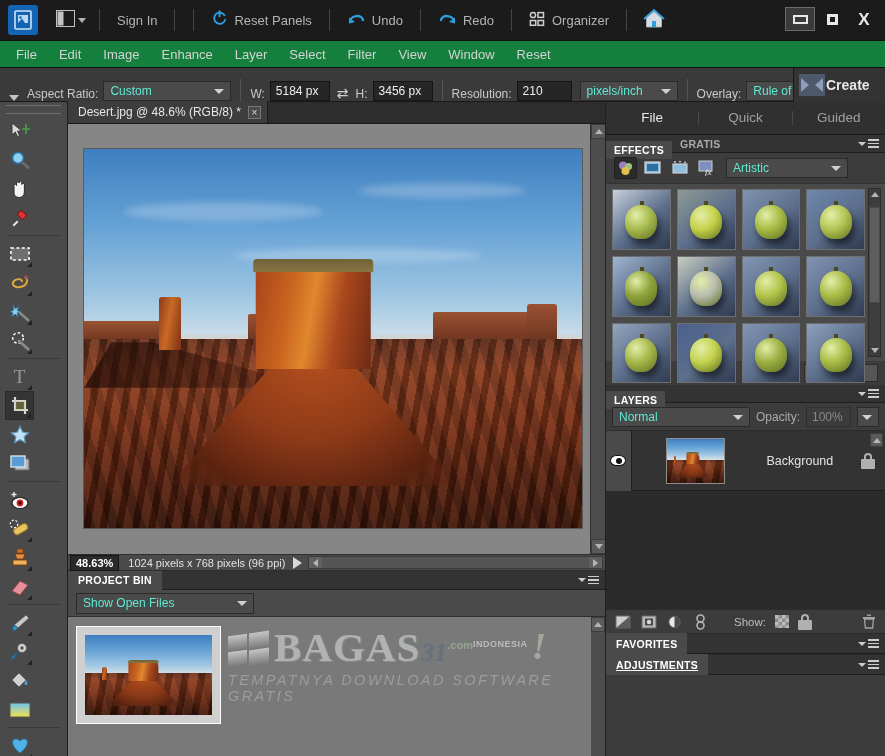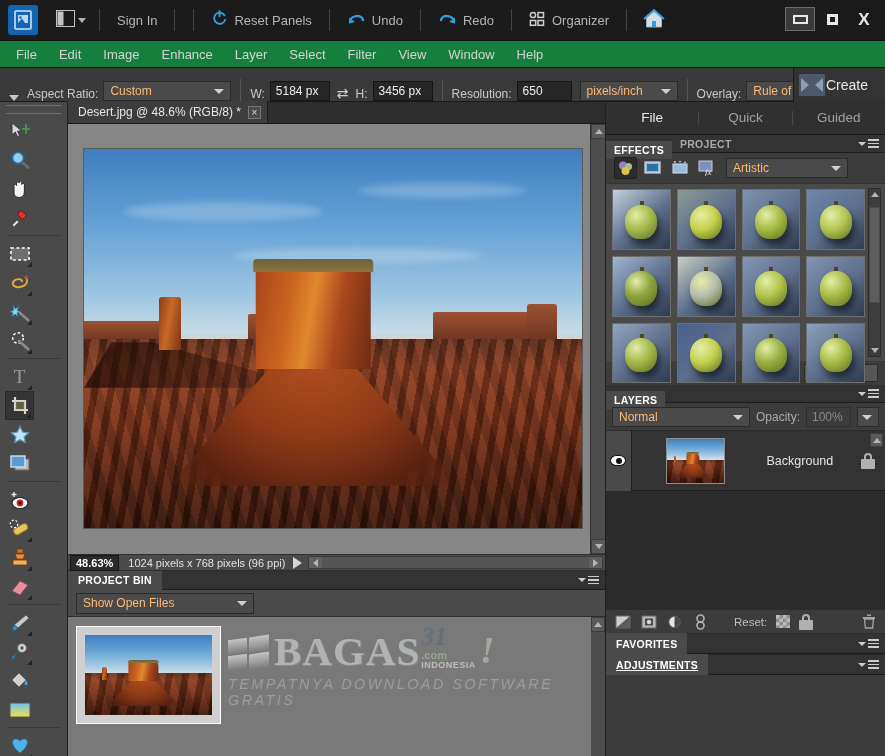--- a/index.html
+++ b/index.html
@@ -70,37 +70,37 @@
   .opt-caret {
     width: 0; height: 0; border-left: 5px solid transparent;
     border-right: 5px solid transparent; border-top: 6px solid #c5c5c5;
     margin: 0 8px 0 9px;
   }
   .opt-label { color: #c9c9c9; font-size: 12px; margin-right: 5px; white-space: nowrap; }
   .opt-sep { width: 1px; height: 22px; background: #555; margin: 0 9px; }
   .combo {
     position: relative; background: #4a4a4a; border: 1px solid #2a2a2a;
     height: 20px; display: flex; align-items: center;
-    color: #fdba74; font-size: 12px; padding: 0 20px 0 6px; white-space: nowrap;
+    color: #5eead4; font-size: 12px; padding: 0 20px 0 6px; white-space: nowrap;
   }
   .combo .cb-arrow {
     position: absolute; right: 6px; top: 50%; margin-top: -2px;
     width: 0; height: 0; border-left: 5px solid transparent;
     border-right: 5px solid transparent; border-top: 5px solid #d0d0d0;
   }
   .txtfield {
     background: #262626; border: 1px solid #151515; height: 20px;
     display: flex; align-items: center; color: #eee; font-size: 12px;
     padding: 0 5px; white-space: nowrap;
   }
   .swap-icon { color: #cfcfcf; font-size: 14px; margin: 0 7px; }
   .create-btn {
     position: absolute; right: 0; top: 0; height: 34px; width: 92px;
     background: #333; display: flex; align-items: center;
-    color: #e8e8e8; font-size: 14px; font-weight: normal;
+    color: #e8e8e8; font-size: 14px; font-weight: bold;
     border-left: 1px solid #1a1a1a;
   }
   .create-ico {
     width: 26px; height: 22px; margin-left: 5px; margin-right: 1px;
     background: #4d586b; position: relative; flex: none;
   }
   .create-ico:before, .create-ico:after {
     content:''; position: absolute; top: 4px; border-top: 7px solid transparent;
     border-bottom: 7px solid transparent;
   }
@@ -511,21 +511,21 @@
   <div class="menubar">
     <div class="menu-item">File</div>
     <div class="menu-item">Edit</div>
     <div class="menu-item">Image</div>
     <div class="menu-item">Enhance</div>
     <div class="menu-item">Layer</div>
     <div class="menu-item">Select</div>
     <div class="menu-item">Filter</div>
     <div class="menu-item">View</div>
     <div class="menu-item">Window</div>
-    <div class="menu-item">Help</div>
+    <div class="menu-item">Reset</div>
   </div>
 
   <div class="optionsbar">
     <span class="opt-caret"></span>
     <span class="opt-label">Aspect Ratio:</span>
     <div class="combo" style="width:128px">
       <span>Custom</span>
       <span class="cb-arrow"></span>
     </div>
     <div class="opt-sep"></div>
@@ -534,21 +534,21 @@
       <span>5184 px</span>
     </div>
     <span class="swap-icon">⇄</span>
     <span class="opt-label">H:</span>
     <div class="txtfield" style="width:60px">
       <span>3456 px</span>
     </div>
     <div class="opt-sep"></div>
     <span class="opt-label">Resolution:</span>
     <div class="txtfield" style="width:55px">
-      <span>650</span>
+      <span>210</span>
     </div>
     <div style="width:8px"></div>
     <div class="combo" style="width:98px">
       <span>pixels/inch</span>
       <span class="cb-arrow"></span>
     </div>
     <div class="opt-sep"></div>
     <span class="opt-label">Overlay:</span>
     <div class="combo" style="width:110px">
       <span>Rule of Thirds</span>
@@ -799,21 +799,21 @@
 
     <div class="watermark">
       <div class="wm-main">
         <span class="wm-flag">
             <i></i>
             <i></i>
             <i></i>
             <i></i>
           </span>
         <span class="wm-text">BAGAS</span>
-        <span style="display:flex;flex-direction:column;align-items:flex-start;margin-left:-3px;margin-bottom:2px;">
+        <span style="display:flex;flex-direction:row;align-items:flex-start;margin-left:-3px;margin-bottom:2px;">
           <span class="wm-31">31</span>
           <span class="wm-com">.com</span>
           <span class="wm-indo">INDONESIA</span>
         </span>
         <span class="wm-bang">!</span>
       </div>
       <div class="wm-sub">TEMPATNYA DOWNLOAD SOFTWARE GRATIS</div>
     </div>
 
     <div class="bin-scroll">
@@ -826,21 +826,21 @@
   <div class="rightpanel">
 
     <div class="modebar">
       <div class="mode active">File</div>
       <div class="mode">Quick</div>
       <div class="mode">Guided</div>
     </div>
 
     <div class="panel-tabrow">
       <div class="ptab active">EFFECTS</div>
-      <div class="ptab inactive">PROJECT</div>
+      <div class="ptab inactive">GRATIS</div>
       <div class="panel-menu">
         <span class="pm-caret"></span>
         <span class="pm-lines">
             <i></i>
             <i></i>
             <i></i>
           </span>
       </div>
     </div>
 
@@ -1037,21 +1037,21 @@
             <circle cx="7.5" cy="7" r="5.6" fill="#e8e8e8" stroke="#6a6a6a"></circle>
             <path d="M7.5 1.4 a5.6 5.6 0 0 1 0 11.2 Z" fill="#4a4a4a"></path>
           </svg>
       </span>
       <span class="lf-ico">
         <svg width="13" height="16" viewBox="0 0 13 16">
             <rect x="3" y="1" width="7" height="7" rx="3.4" fill="none" stroke="#b5b5b5" stroke-width="1.6"></rect>
             <rect x="3" y="8" width="7" height="7" rx="3.4" fill="none" stroke="#b5b5b5" stroke-width="1.6"></rect>
           </svg>
       </span>
-      <span class="lock-label">Reset:</span>
+      <span class="lock-label">Show:</span>
       <span class="checker"></span>
       <span class="lock-ico">
           <i class="shackle"></i>
           <i class="body"></i>
         </span>
       <span class="lf-ico trash">
         <svg width="14" height="15" viewBox="0 0 14 15">
             <rect x="1" y="3" width="12" height="2" fill="#a5a5a5"></rect>
             <path d="M2.5 5 L11.5 5 L10.6 14 L3.4 14 Z" fill="none" stroke="#a5a5a5" stroke-width="1.3"></path>
             <path d="M5 1.2 L9 1.2" stroke="#a5a5a5" stroke-width="1.4"></path>

